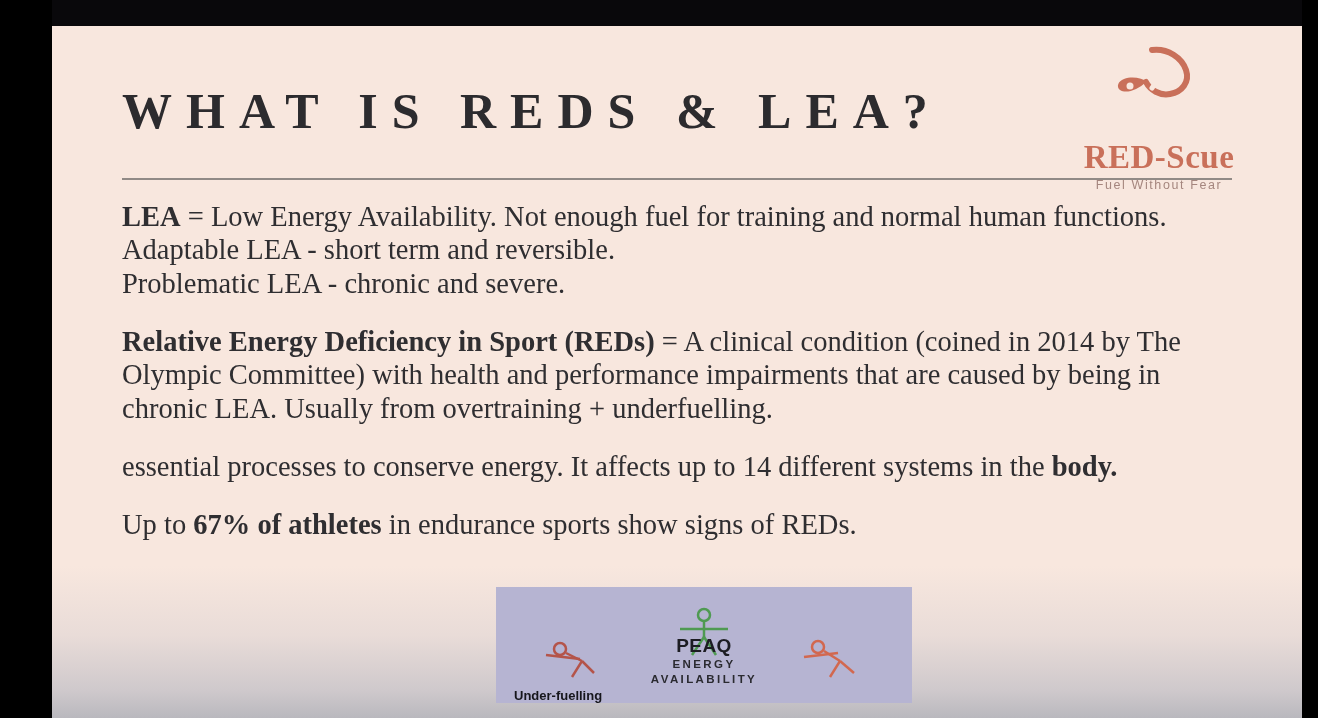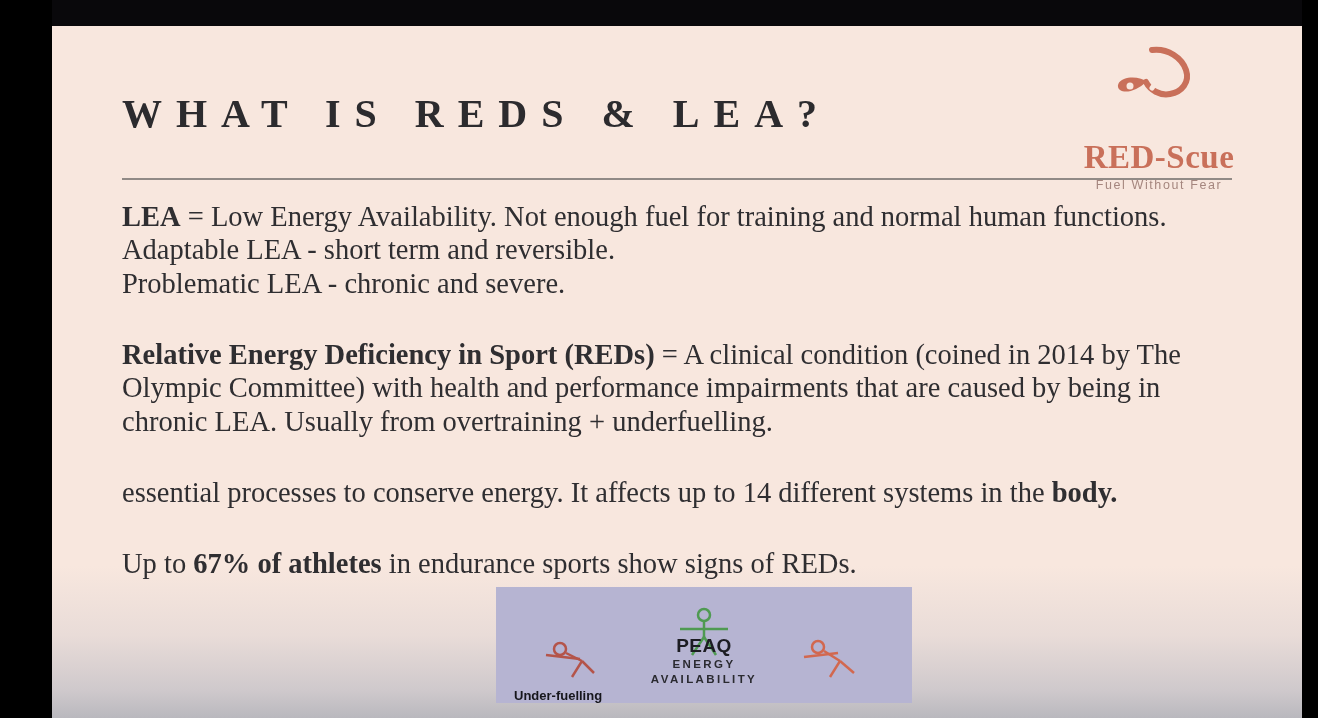--- a/index.html
+++ b/index.html
@@ -44,24 +44,24 @@
     left: 52px;
     top: 26px;
     width: 1250px;
     height: 692px;
     background: linear-gradient(180deg, #f8e7de 0%, #f8e7de 78%, #e9dcd8 88%, #cfc9cc 96%, #b9b8be 100%);
     overflow: hidden;
   }
   .slide-title {
     position: absolute;
     left: 70px;
-    top: 64px;
-    font-family: "Liberation Serif", serif;
-    font-weight: bold;
-    font-size: 40px;
+    top: 56px;
+    font-family: "Liberation Serif", serif;
+    font-weight: bold;
+    font-size: 50px;
     letter-spacing: 14px;
     color: #2c2b2e;
     white-space: nowrap;
   }
   .title-rule {
     position: absolute;
     left: 70px;
     top: 152px;
     width: 1110px;
     height: 2px;
@@ -106,21 +106,21 @@
     width: 1120px;
     color: #2f2e31;
     font-family: "Liberation Serif", serif;
     font-size: 28.5px;
     line-height: 1.17;
   }
   .para {
     margin: 0 0 0 0;
   }
   .para + .para {
-    margin-top: 38px;
+    margin-top: 25px;
   }
   .para b {
     font-weight: bold;
   }
   .line {
     display: block;
     white-space: nowrap;
   }
   
   .peaq-card {

